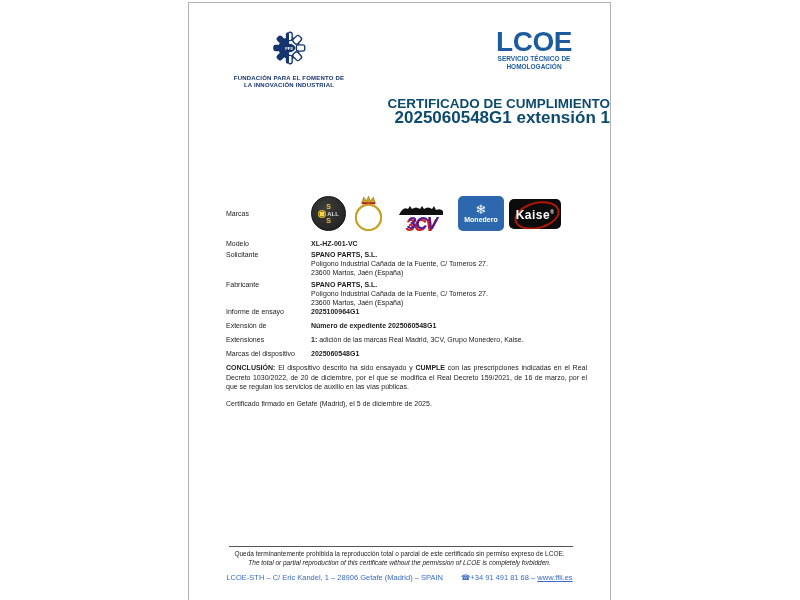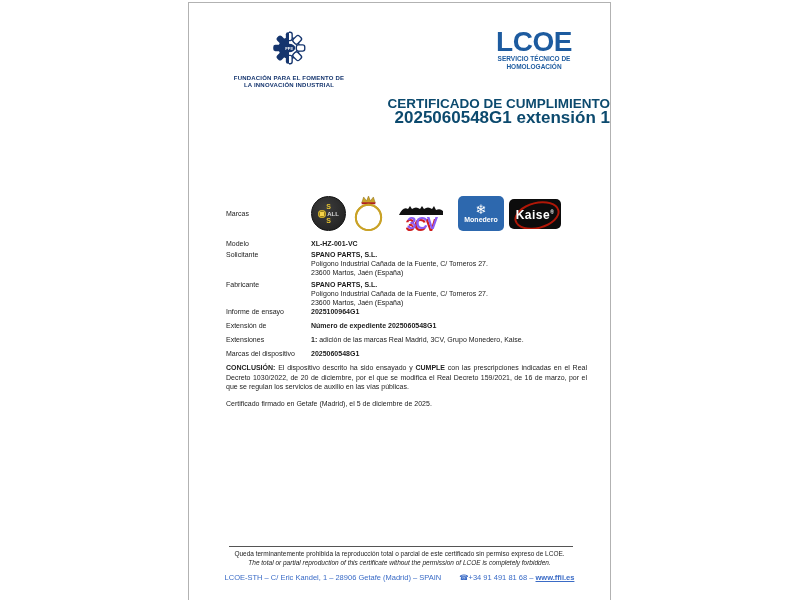--- a/index.html
+++ b/index.html
@@ -37,21 +37,21 @@
   .logos{display:flex;align-items:center;gap:5px;}
   
   .sos{width:35px;height:35px;border-radius:50%;background:radial-gradient(circle at 40% 35%, #3d3d3d, #1d1d1d);
        border:1px solid #101010;display:flex;flex-direction:column;align-items:center;justify-content:center;box-sizing:border-box;}
   .sos-s{font-size:7px;font-weight:bold;color:#e8c531;line-height:6px;}
   .sos-mid{display:flex;align-items:center;gap:1px;line-height:8px;}
   .sos-ring{width:8px;height:8px;border-radius:50%;background:radial-gradient(circle,#f5d34a 40%,#8a7117 41%,#e8c531 70%);}
   .sos-all{font-size:6px;font-weight:bold;color:#d9d9d9;}
   .rm{width:35px;height:37px;}
   .cv3{width:62px;height:34px;display:flex;flex-direction:column;align-items:center;justify-content:flex-end;}
-  .cv3-text{font-size:17px;font-weight:bold;letter-spacing:-1px;color:#8b5cf6;
+  .cv3-text{font-size:17px;font-weight:bold;font-style:italic;letter-spacing:-1px;color:#4c1d95;
             text-shadow:-1.5px 1.5px 0 #cf1f1f;line-height:15px;}
   .mon{width:46px;height:35px;border-radius:5px;background:#2d68ae;color:#fff;display:flex;flex-direction:column;
        align-items:center;justify-content:center;}
   .mon-emblem{font-size:13px;line-height:13px;}
   .mon-text{font-size:7px;font-weight:bold;line-height:8px;}
   .kaise{width:52px;height:30px;border-radius:5px;background:#0c0c0c;position:relative;overflow:hidden;
          display:flex;align-items:center;justify-content:center;}
   .kaise-swoosh{position:absolute;right:1px;top:3px;width:42px;height:23px;border:2px solid #c21807;
                 border-radius:50%;transform:rotate(-14deg);opacity:.9;}
   .kaise-text{position:relative;color:#fff;font-weight:bold;font-size:12px;letter-spacing:.5px;}
@@ -80,21 +80,21 @@
   .stamp-gear{font-size:9px;color:#15356e;line-height:9px;}
   .stamp-lcoe{font-size:6px;font-weight:bold;color:#1d5b9f;}
   .sig-name{font-size:8px;font-weight:bold;line-height:9.5px;color:#111;}
   
   .footer-rule{position:absolute;left:40px;top:543px;width:344px;border-top:1px solid #555;}
   .footer-note{position:absolute;left:16px;right:16px;text-align:center;font-size:6.5px;color:#222;line-height:8px;}
   .footer-es{top:547px;}
   .footer-en{top:556px;font-style:italic;}
   .footer-contact{position:absolute;left:0;right:0;top:570px;text-align:center;font-size:7.5px;color:#3a6bc6;}
   .footer-contact .gap{display:inline-block;width:18px;}
-  .footer-link{color:#3a6bc6;text-decoration:underline;font-weight:bold;cursor:pointer;}
+  .footer-link{color:#3a6bc6;text-decoration:underline;font-weight:normal;cursor:pointer;}
 </style>
 </head>
 <body>
 
 <div class="sheet">
 
   <div class="ffii">
     <svg width="42" height="42" viewBox="0 0 40 40">
       <defs>
         <g id="gear">

